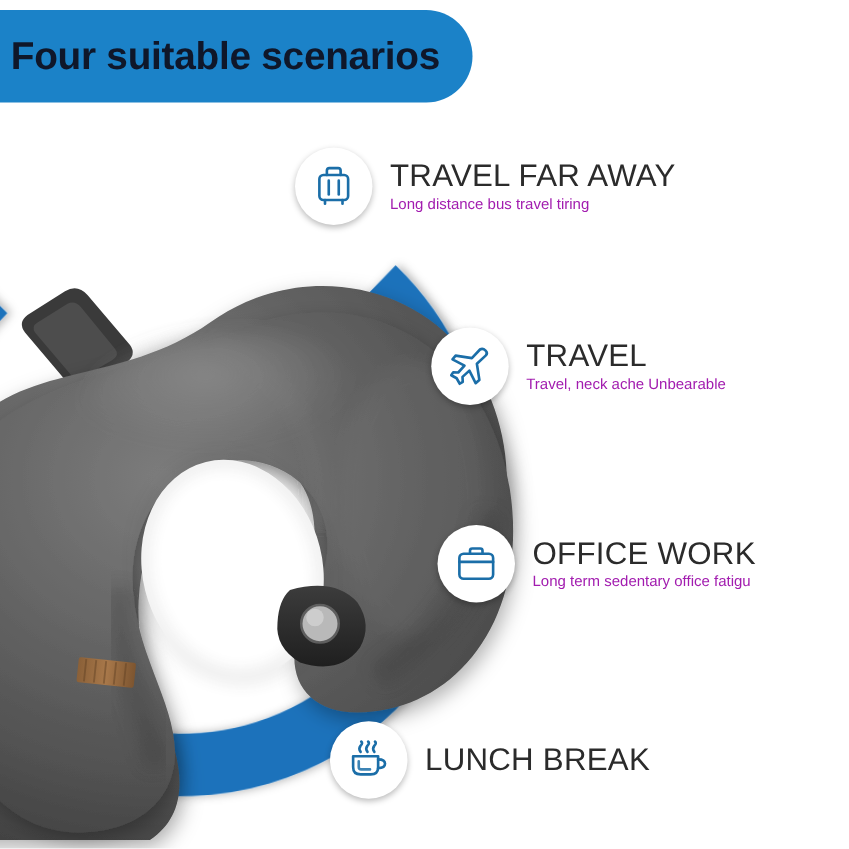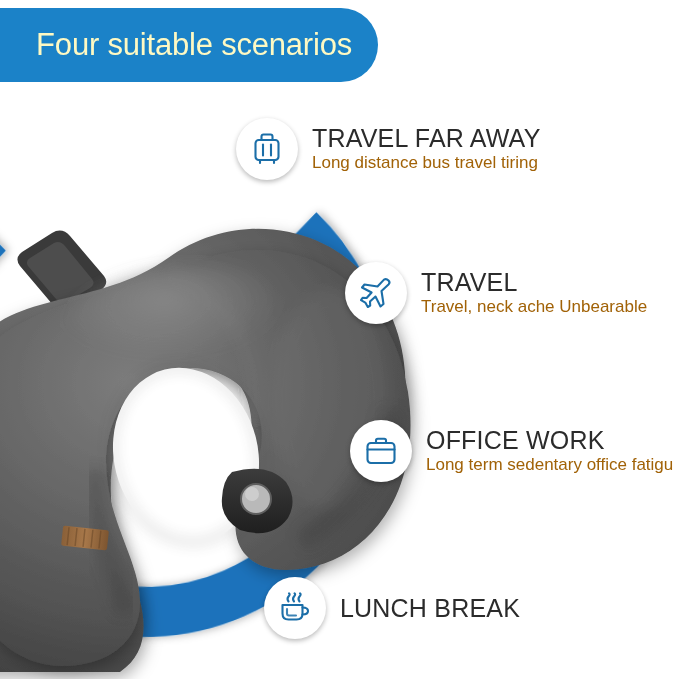--- a/index.html
+++ b/index.html
@@ -25,23 +25,23 @@
     height: 74px;
     background: #1b82c8;
     border-radius: 0 37px 37px 0;
     display: flex;
     align-items: center;
     justify-content: flex-end;
     padding-right: 26px;
     box-sizing: border-box;
   }
   .banner-title {
-    color: #fef9c3;
+    color: #0f172a;
     font-size: 31px;
-    font-weight: normal;
+    font-weight: bold;
     letter-spacing: -0.2px;
     white-space: nowrap;
   }
 
   
   .ring-layer {
     position: absolute;
     left: 0;
     top: 0;
     width: 679px;
@@ -80,22 +80,22 @@
     white-space: nowrap;
   }
   .feature-title {
     font-size: 25px;
     color: #2b2b2b;
     line-height: 1.04;
     font-weight: normal;
     letter-spacing: 0.2px;
   }
   .feature-sub {
-    font-size: 17px;
-    color: #a16207;
+    font-size: 12px;
+    color: #a21caf;
     line-height: 1.18;
     margin-top: 2px;
   }
 
   .f1 { left: 236px; top: 118px; }
   .f2 { left: 345px; top: 262px; }
   .f3 { left: 350px; top: 420px; }
   .f4 { left: 264px; top: 577px; text-align: center; }
 </style>
 </head>

